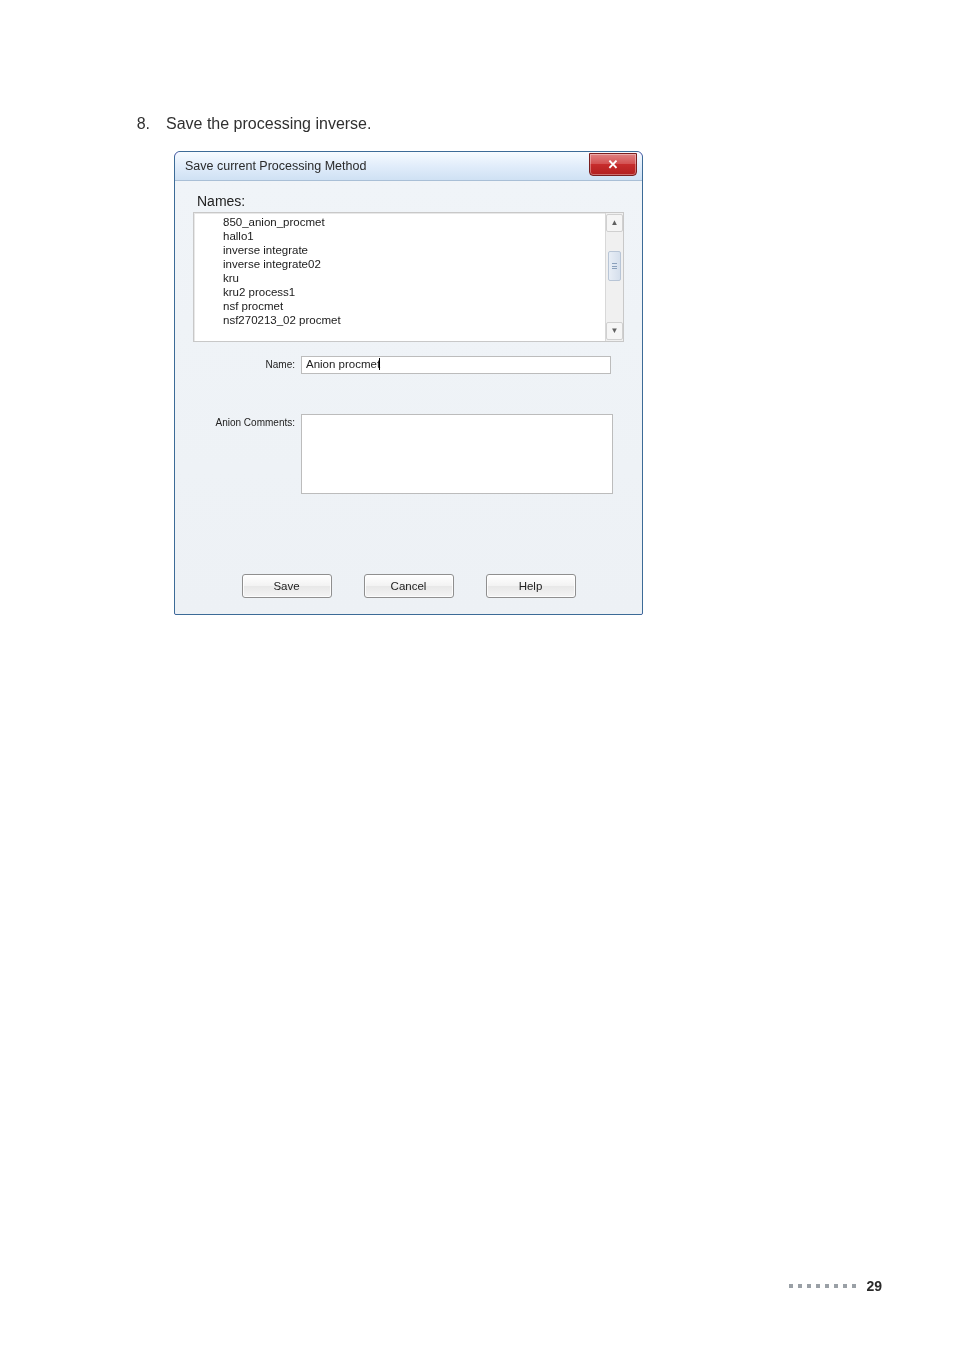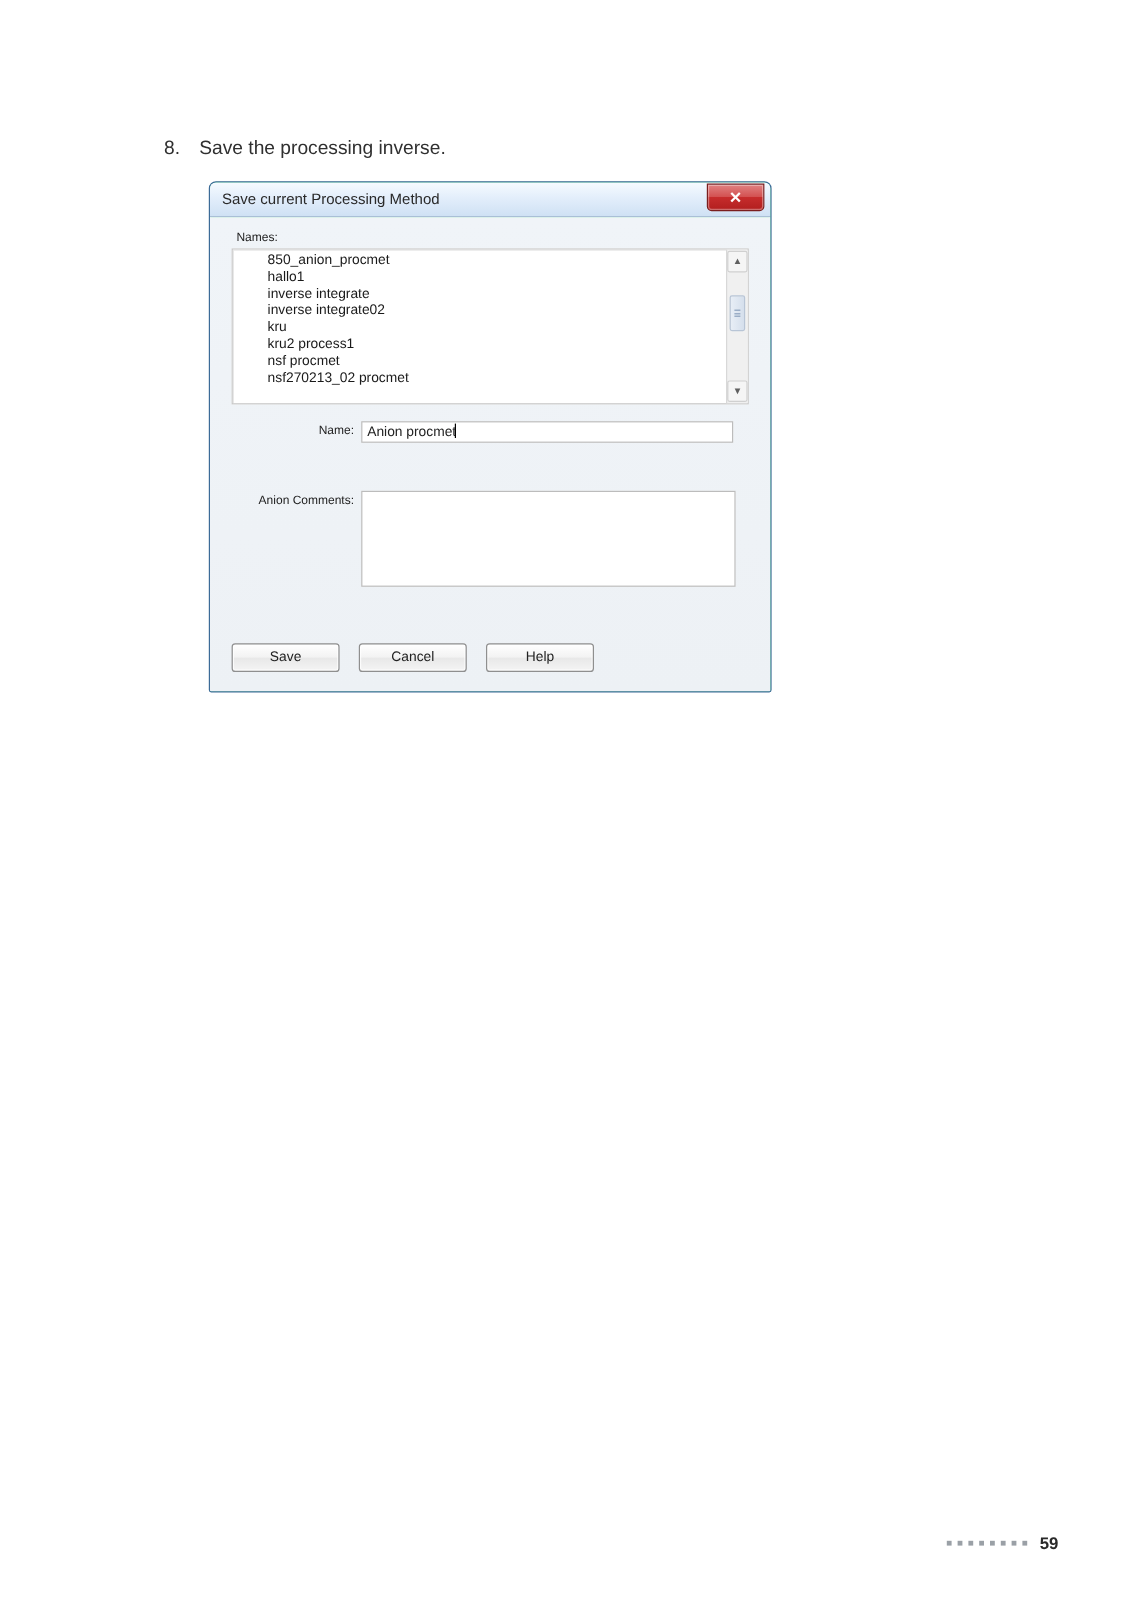--- a/index.html
+++ b/index.html
@@ -28,21 +28,21 @@
   .instr-num { min-width: 20px; text-align: right; }
   .dialog-wrap {
     margin-left: 104px;
   }
   .dialog {
     width: 467px;
     border: 1px solid #3c6b97;
     border-radius: 6px 6px 2px 2px;
     box-shadow: 0 0 0 1px rgba(255,255,255,0.4) inset;
     overflow: hidden;
-    background: #86efac;
+    background: #6d28d9;
   }
   .titlebar {
     height: 28px;
     display: flex;
     align-items: center;
     justify-content: space-between;
     background: linear-gradient(to bottom, #f6fbff 0%, #e3eefb 45%, #cfe1f4 100%);
     border-bottom: 1px solid #a9bfd6;
     padding-left: 10px;
   }
@@ -70,21 +70,21 @@
     color: #fff;
     font-weight: bold;
     font-size: 13px;
     line-height: 1;
   }
   .dialog-body {
     padding: 12px 18px 16px 18px;
     background: linear-gradient(to bottom, #f0f4f8 0%, #edf1f5 100%);
   }
   .label {
-    font-size: 10px;
+    font-size: 14px;
     color: #222;
   }
   .names-label { margin-bottom: 3px; margin-left: 4px; }
   .listbox-wrap {
     display: flex;
     border: 1px solid #c8c8c8;
     background: #fff;
     height: 128px;
     box-shadow: inset 1px 1px 0 #e8e8e8;
     padding-left: 25px;
@@ -163,22 +163,23 @@
   }
   .textarea-input {
     flex: 1;
     height: 78px;
     max-width: 310px;
     border: 1px solid #bcbcbc;
     background: #fff;
   }
   .button-row {
     display: flex;
-    gap: 16px;
-    margin-top: 47px;
+    justify-content: center;
+    gap: 32px;
+    margin-top: 80px;
   }
   .win-button {
     min-width: 88px;
     height: 22px;
     border: 1px solid #8f8f8f;
     border-radius: 3px;
     background: linear-gradient(to bottom, #ffffff 0%, #f3f3f3 48%, #e8e8e8 52%, #f4f4f4 100%);
     font-size: 11.5px;
     color: #222;
     display: flex;
@@ -292,16 +293,16 @@
     <div class="dots">
       <div class="dot"></div>
         <div class="dot"></div>
         <div class="dot"></div>
         <div class="dot"></div>
       <div class="dot"></div>
         <div class="dot"></div>
         <div class="dot"></div>
         <div class="dot"></div>
     </div>
-    <div class="page-num">59</div>
+    <div class="page-num">29</div>
   </div>
 
 </div>
 
 </body></html>

